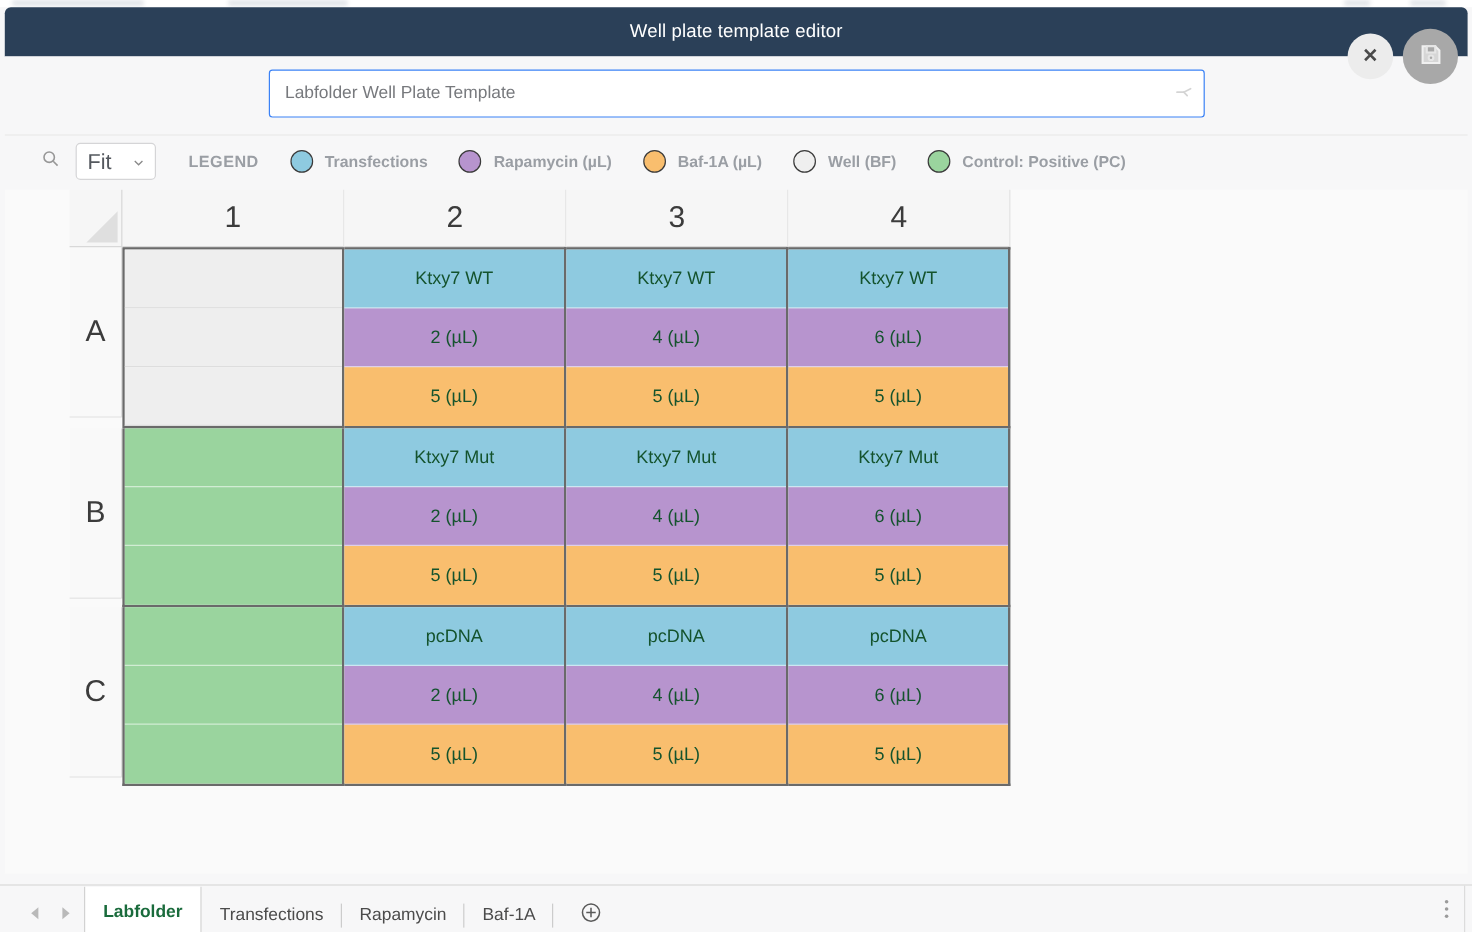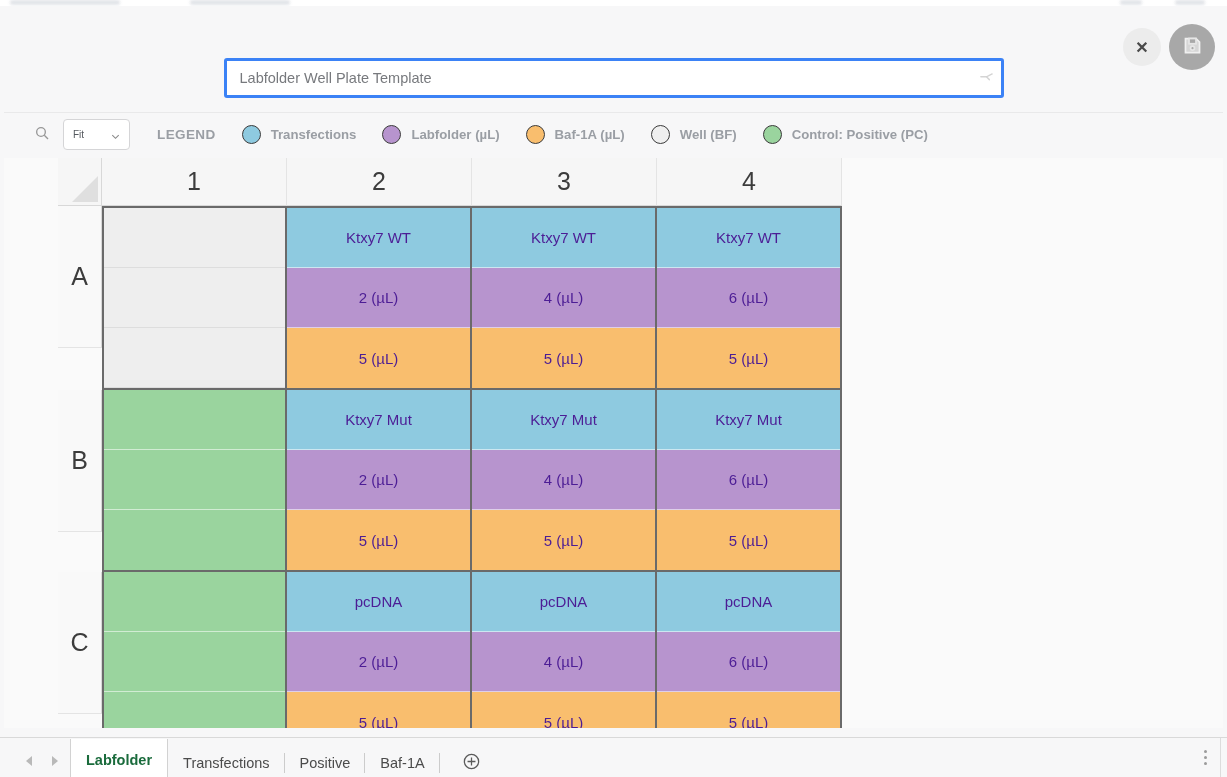--- a/index.html
+++ b/index.html
@@ -34,37 +34,37 @@
   .circbtn.close { background:#ececec; color:#4a4a4a; font-size:16px; font-weight:bold; }
   .circbtn.save  { background:#a8a8a8; width:46px; height:46px; }
 
   
   .namerow {
     position:absolute; left:4px; top:41px; width:1219px; height:62px;
     background:#f7f7f8; display:flex; align-items:center; justify-content:center;
   }
   .nameinput-wrap { position:relative; width:780px; }
   .nameinput {
-    width:100%; height:40px; border:3px solid #3b82f6; border-radius:3px;
+    width:100%; height:40px; border:1px solid #3b82f6; border-radius:3px;
     background:#fff; font-size:14.5px; color:#5b6068; padding:0 34px 0 13px;
     font-family:"Liberation Sans", sans-serif; outline:none;
   }
   .nameinput::placeholder { color:#77797d; }
   .wrench { position:absolute; right:9px; top:11px; opacity:.42; }
 
   
   .toolbar {
     position:absolute; left:4px; top:106px; width:1219px; height:44px;
     background:#f7f7f8; display:flex; align-items:center; padding-left:30px; gap:0px;
     border-top:1px solid #e9e9ea;
   }
   .mag { margin-right:13px; opacity:.7; }
   .zoomsel {
     width:67px; height:31px; border:1px solid #d5d5d7; border-radius:4px; background:#fff;
-    font-family:"Liberation Sans", sans-serif; font-size:10px; color:#54585e;
+    font-family:"Liberation Sans", sans-serif; font-size:18px; color:#54585e;
     padding-left:9px; appearance:none; -webkit-appearance:none; cursor:pointer;
   }
   .zoomwrap { position:relative; }
   .chev { position:absolute; right:9px; top:9px; pointer-events:none; }
   .legend-label { margin-left:27px; font-size:13.5px; font-weight:bold; color:#9a9ea4; letter-spacing:.4px; }
   .legend-items { display:flex; align-items:center; }
   .legend-item { display:flex; align-items:center; margin-left:26px; }
   .dot { width:19px; height:19px; border-radius:50%; border:1.6px solid #3b3b3b; }
   .legend-text { margin-left:10px; font-size:13.2px; color:#9a9ea4; font-weight:bold; }
 
@@ -96,22 +96,22 @@
     display:flex; align-items:center; justify-content:center;
     font-size:25px; color:#3c3c3c; font-weight:300;
   }
   .well {
     width:185px; display:flex; flex-direction:column;
     border-right:2px solid #6a6a6a; border-bottom:2px solid #6a6a6a;
   }
   .well.first { border-left:2px solid #6a6a6a; }
   .well.toprow { border-top:2px solid #6a6a6a; }
   .subcell {
-    height:60px; display:flex; align-items:center; justify-content:center;
-    font-size:15px; color:#4c1d95; border-bottom:1px solid rgba(255,255,255,.55);
+    height:49px; display:flex; align-items:center; justify-content:center;
+    font-size:15px; color:#14532d; border-bottom:1px solid rgba(255,255,255,.55);
   }
   .subcell:last-child { border-bottom:none; }
   .subcell.empty-blank { background:#eeeeee; border-bottom:1px solid #dddddd; }
 
   
   .tabbar {
     position:absolute; left:0; top:731px; width:1227px; height:46px;
     background:#f7f7f8; border-top:1px solid #d9d9d9;
     display:flex; align-items:flex-end;
   }
@@ -144,20 +144,23 @@
     <div class="bg-line" style="left:10px;  top:0px;  width:110px;"></div>
     <div class="bg-line" style="left:190px; top:0px;  width:100px;"></div>
     <div class="bg-line" style="left:1120px;top:0px;  width:22px;"></div>
     <div class="bg-line" style="left:1175px;top:0px;  width:30px;"></div>
     <div class="bg-line" style="left:0px;   top:62px; width:10px;"></div>
     <div class="bg-line" style="left:0px;   top:72px; width:10px;"></div>
   </div>
 
   <div class="modal">
 
+    <div class="titlebar">
+      <span class="ttl">Well plate template editor</span>
+    </div>
 
     <div class="win-btns">
       <button class="circbtn close">
         <span>✕</span>
       </button>
       <button class="circbtn save">
         <span>
           <svg width="21" height="21" viewBox="0 0 24 24" fill="none" stroke="#e6e6e6" stroke-width="2">
             <path d="M4 4h12l4 4v12H4z" fill="#d6d6d6" stroke="#f0f0f0"></path>
             <rect x="8" y="4" width="8" height="6" fill="#a8a8a8"></rect>
@@ -195,21 +198,21 @@
         </span>
       </span>
       <span class="legend-label">LEGEND</span>
       <span class="legend-items">
           <span class="legend-item">
             <span class="dot" style="background: rgb(142, 202, 224);"></span>
             <span class="legend-text">Transfections</span>
           </span>
           <span class="legend-item">
             <span class="dot" style="background: rgb(183, 148, 206);"></span>
-            <span class="legend-text">Labfolder (µL)</span>
+            <span class="legend-text">Rapamycin (µL)</span>
           </span>
           <span class="legend-item">
             <span class="dot" style="background: rgb(249, 190, 110);"></span>
             <span class="legend-text">Baf-1A (µL)</span>
           </span>
           <span class="legend-item">
             <span class="dot" style="background: rgb(239, 239, 239);"></span>
             <span class="legend-text">Well (BF)</span>
           </span>
           <span class="legend-item">
@@ -311,21 +314,21 @@
       </div>
       <div class="tabs">
           <div class="tab active">
             <span>Labfolder</span>
           </div>
           <div class="tab">
             <span>Transfections</span>
             <span class="sep"></span>
           </div>
           <div class="tab">
-            <span>Positive</span>
+            <span>Rapamycin</span>
             <span class="sep"></span>
           </div>
           <div class="tab">
             <span>Baf-1A</span>
             <span class="sep"></span>
           </div>
         </div>
       <div class="addtab">
         <span>
           <svg width="19" height="19" viewBox="0 0 24 24" fill="none" stroke="#5a5a5a" stroke-width="1.6">

